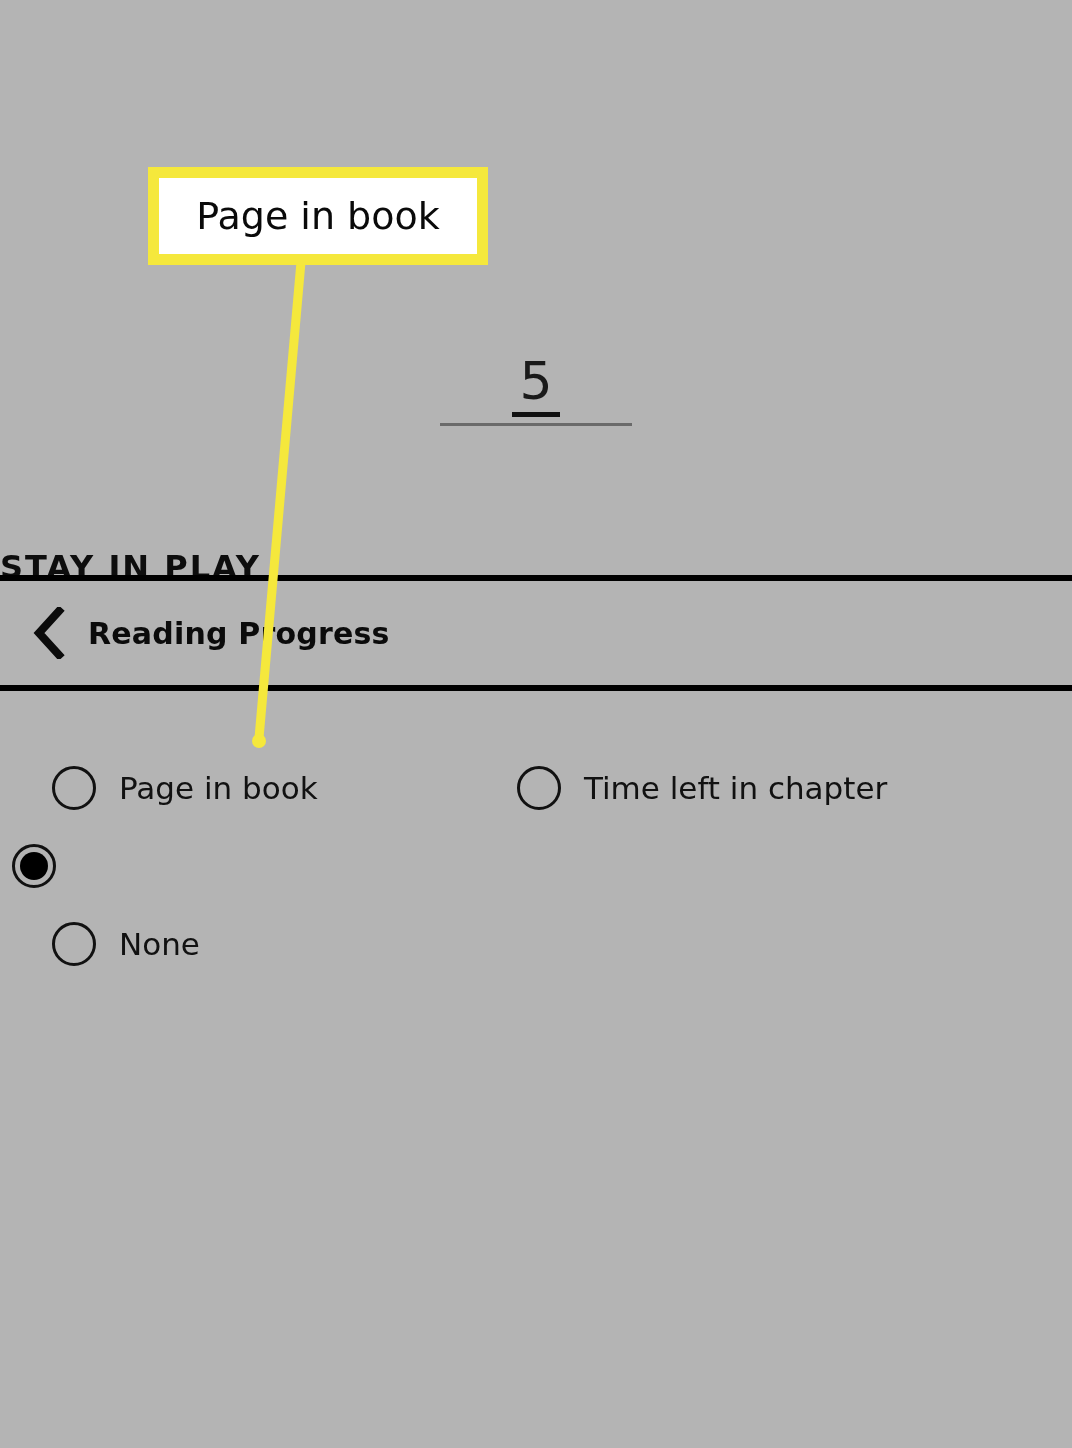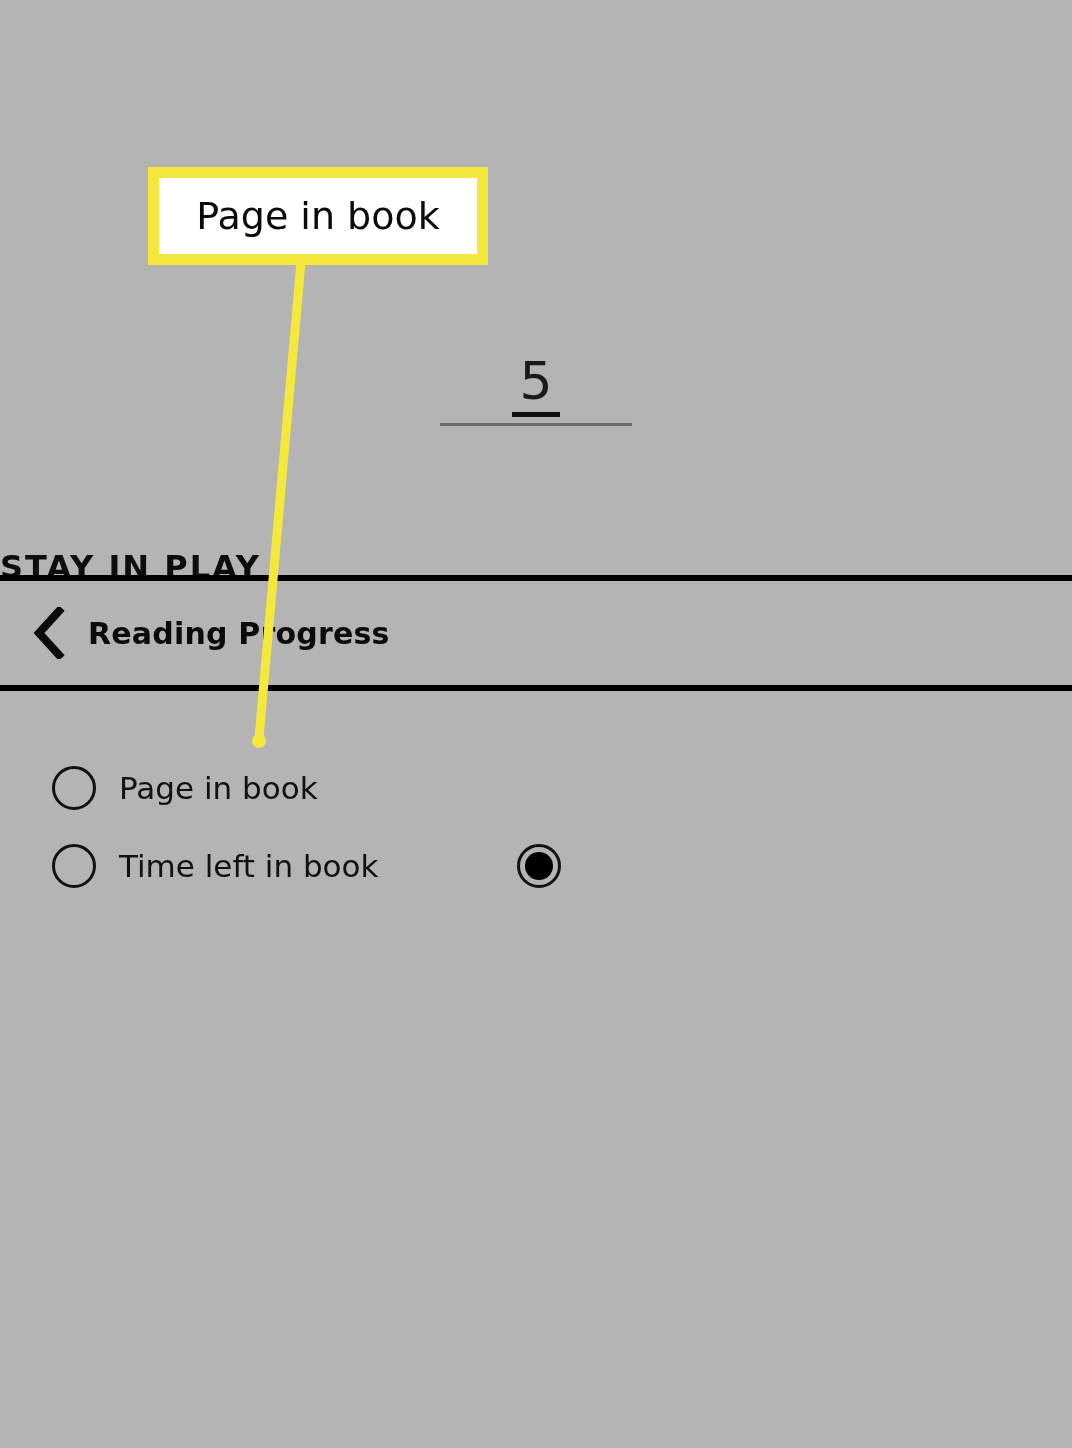--- a/index.html
+++ b/index.html
@@ -202,32 +202,39 @@
     <div id="panel-title">Reading Progress</div>
   </div>
 
   <div id="options-area">
 
     <div class="option-row">
       <div class="option-cell col-left">
         <span class="radio-mark"></span>
         <span class="option-label">Page in book</span>
       </div>
+      <div class="option-cell col-right">
+        <span class="radio-mark"></span>
+        <span class="option-label">Time left in chapter</span>
+      </div>
+    </div>
+
+    <div class="option-row">
+      <div class="option-cell col-right">
+        <span class="radio-mark checked"></span>
+      </div>
     </div>
 
     <div class="option-row">
       <div class="option-cell col-left">
         <span class="radio-mark"></span>
-        <span class="option-label">Time left in book</span>
-      </div>
-      <div class="option-cell col-right">
-        <span class="radio-mark checked"></span>
-      </div>
-    </div>
-
+        <span class="option-label">None</span>
+      </div>
+      <div class="option-cell col-right empty"></div>
+    </div>
 
   </div>
 </div>
 
 <div id="annotation-layer">
 
   <svg width="1072" height="1448" style="position:absolute;left:0;top:0;">
     <line x1="301" y1="262" x2="259" y2="738" stroke="#f5e83c" stroke-width="9" stroke-linecap="round"></line>
     <circle cx="259" cy="741" r="7" fill="#f5e83c"></circle>
   </svg>

